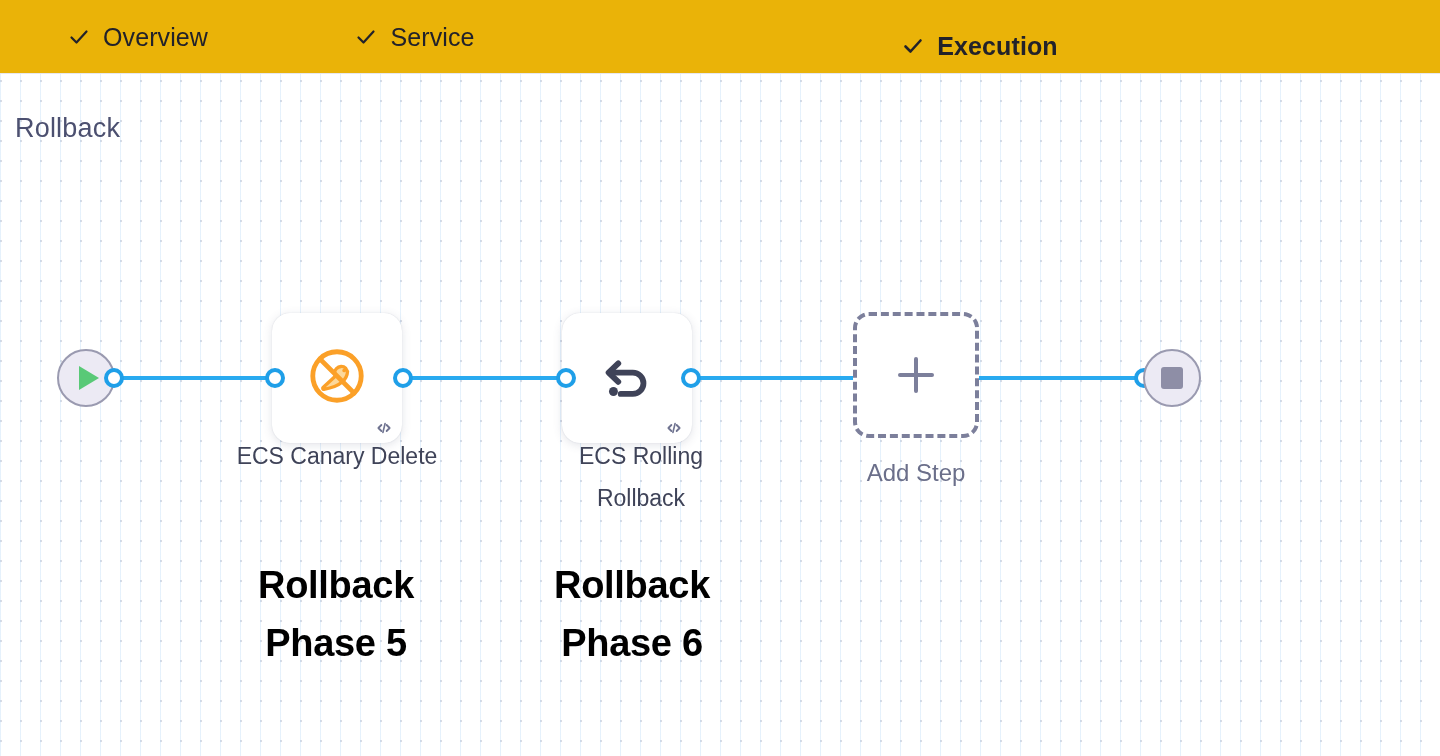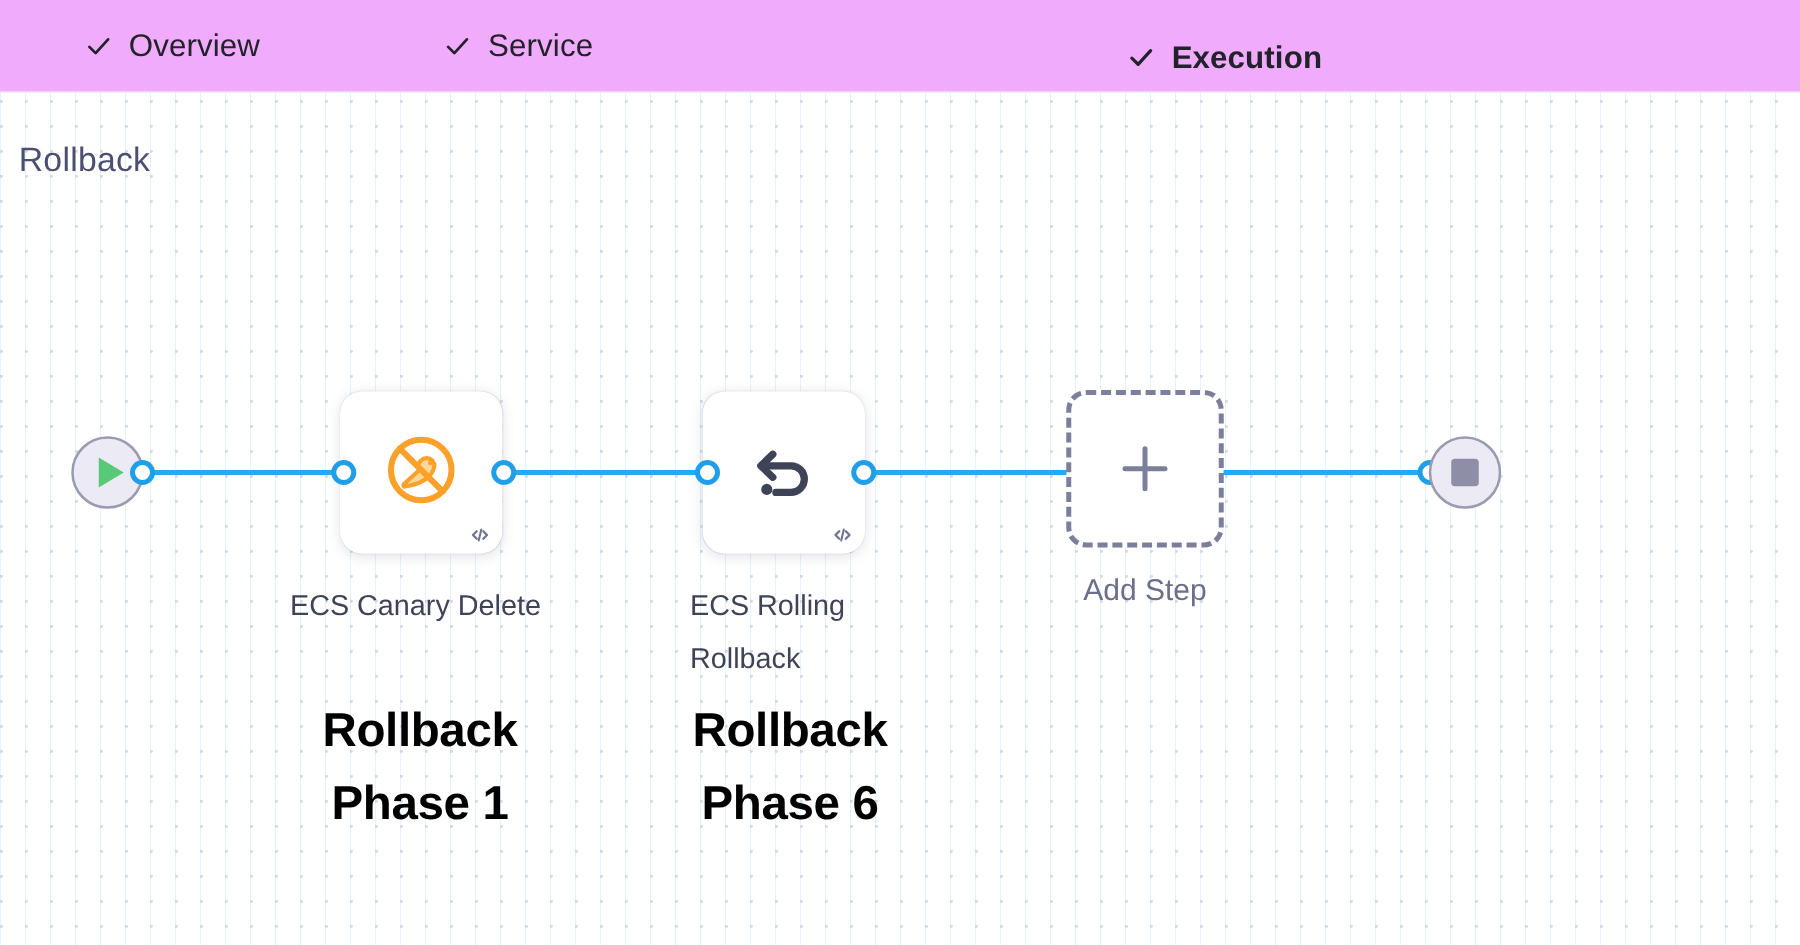--- a/index.html
+++ b/index.html
@@ -18,21 +18,21 @@
     height: 756px;
     background: #ffffff;
   }
 
   
   .tabbar {
     position: absolute;
     left: 0; top: 0;
     width: 1440px;
     height: 74px;
-    background: #f0abfc;
+    background: #eab308;
     border-bottom: 1px solid #e8e8ee;
     display: flex;
     align-items: center;
   }
 
   .tab {
     position: relative;
     height: 74px;
     display: flex;
     align-items: center;
@@ -195,22 +195,23 @@
     right: 9px;
     bottom: 6px;
     width: 18px; height: 18px;
     color: #6f7390;
     cursor: pointer;
   }
   .code-badge svg { display: block; width: 18px; height: 18px; }
 
   .step-label {
     position: absolute;
-    top: 389px;
+    top: 361px;
     width: 210px;
+    text-align: center;
     font-size: 23px;
     line-height: 42px;
     color: #3f4358;
     font-weight: 400;
   }
   #label-canary  { left: 232px; }
   #label-rolling { left: 520px; padding-left: 32px; }
 
   
   .add-step-box {
@@ -366,21 +367,21 @@
 
       <div class="dot" id="dot-end"></div>
       <div class="terminal" id="node-end">
         <div class="stop-sq"></div>
       </div>
 
     </div>
 
     <div class="annotation" id="anno-1">
       <div>Rollback</div>
-      <div>Phase 1</div>
+      <div>Phase 5</div>
     </div>
 
     <div class="annotation" id="anno-2">
       <div>Rollback</div>
       <div>Phase 6</div>
     </div>
 
   </div>
 </div>
 

